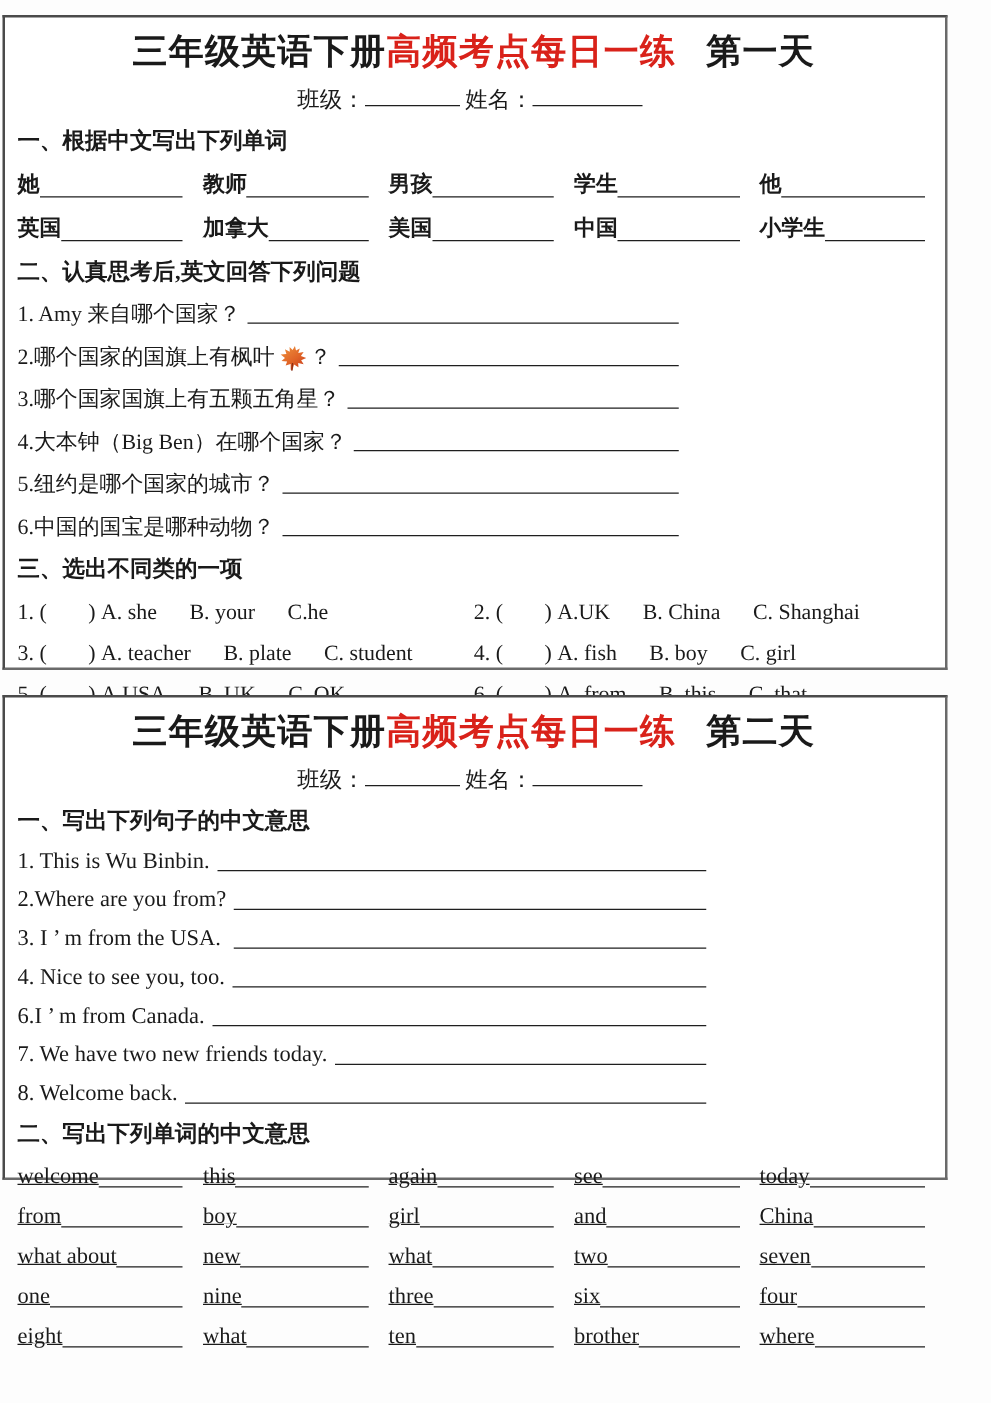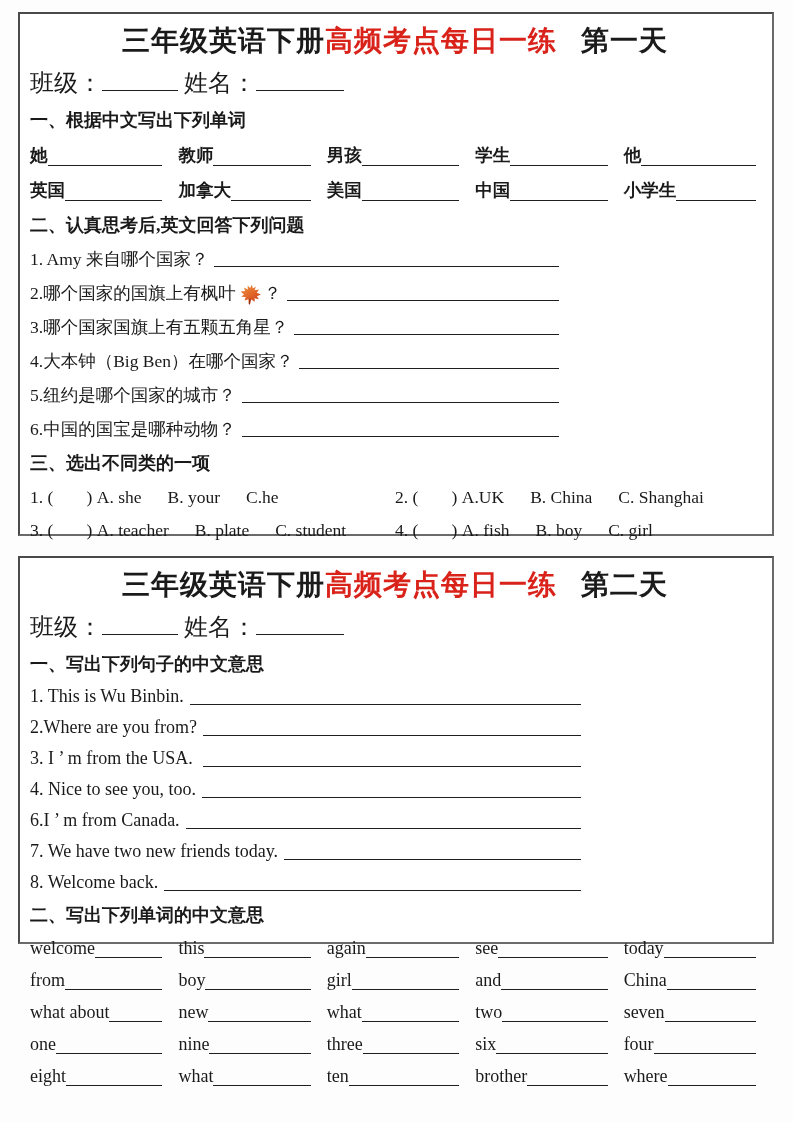--- a/index.html
+++ b/index.html
@@ -1,29 +1,29 @@
 <!DOCTYPE html>
 <html><head>
 <meta charset="utf-8">
 <style>
   :root { --red:#d9221a; --ink:#1a1a1a; --line:#1f1f1f; --border:#4a4a4a; }
   * { box-sizing:border-box; margin:0; padding:0; }
   body { background:#fbfbfb; font-family:"Liberation Serif","DejaVu Serif",serif; color:var(--ink); }
   .page { position:relative; width:793px; height:1122px; background:#fdfdfd; overflow:hidden; }
-  .panel { position:absolute; left:18px; width:756px; background:#fff;
+  .panel { position:absolute; left:2px; width:756px; background:#fff;
            border:2px solid var(--border); border-bottom-color:#6a6a6a; border-right-color:#6a6a6a;
            padding:6px 12px 6px 10px; }
   .panel-1 { top:12px;  height:524px; }
   .panel-2 { top:556px; height:388px; }
 
   .title { text-align:center; font-size:28px; font-weight:700; letter-spacing:1px; margin-top:2px; white-space:pre; }
   .title .red { color:var(--red); }
   .title .day { margin-left:24px; }
 
-  .idline { text-align:left; font-size:24px; margin:7px 4px 2px 0; }
+  .idline { text-align:center; font-size:18px; margin:7px 4px 2px 0; }
   .idline .blank { display:inline-block; border-bottom:1.6px solid var(--line); height:1.02em; vertical-align:baseline; }
   .blank-class { width:76px; }
   .blank-name  { width:88px; margin-right:2px; }
 
   .sec-heading { font-weight:700; font-size:18px; margin:9px 0 3px; }
 
   .word-row { display:flex; align-items:flex-end; font-size:17.5px; margin:11px 0; }
   .word-row .cell { flex:1; display:flex; align-items:flex-end; margin-right:16px; }
   .word-row .cell:last-child { margin-right:4px; }
   .word-row .wlabel { white-space:pre; }
@@ -38,21 +38,21 @@
   .leaf { width:23px; height:22px; margin:0 2px -4px 3px; transform:rotate(8deg); }
 
   .mcq-row { display:flex; font-size:17.5px; margin:12px 0; }
   .mcq { white-space:pre; }
   .mcq-left { width:50%; }
   .mcq .paren { white-space:pre; letter-spacing:1px; }
   .mcq .opt { margin-right:26px; white-space:pre; }
   .mcq .opt:last-child { margin-right:0; }
 
   .sent-size { font-size:18px; }
-  .word-size { font-size:18px; }
+  .word-size { font-size:18px;text-decoration:underline; }
 </style>
 </head>
 <body>
 
 <div class="page">
 
   <section class="panel panel-1">
     <h1 class="title"><span>三年级英语下册</span><span class="red">高频考点每日一练</span><span class="day">第一天</span></h1>
 
     <div class="idline">

